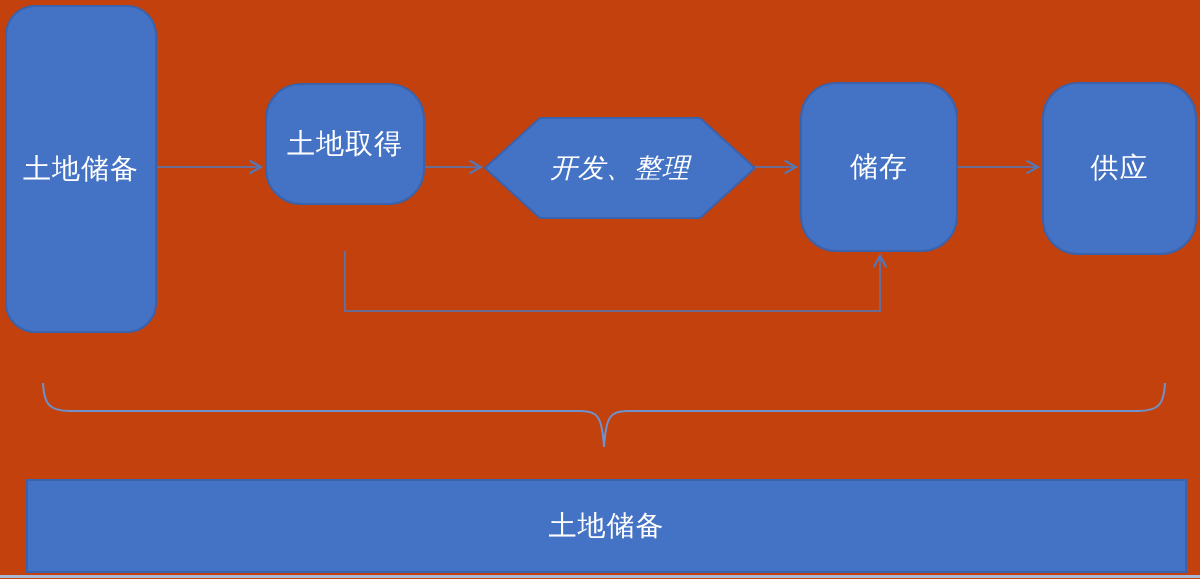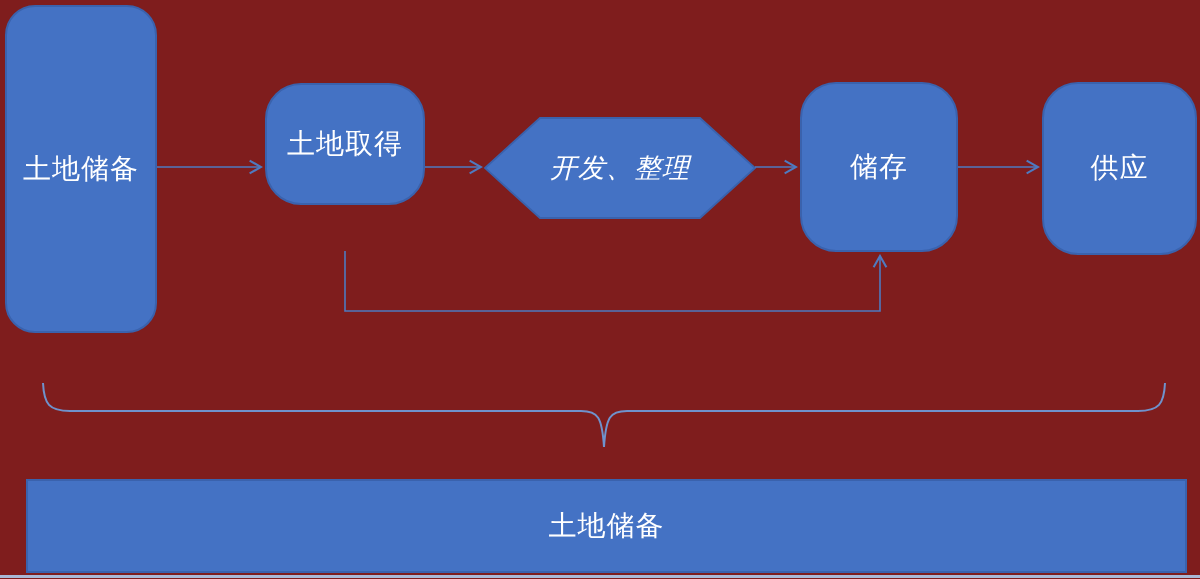--- a/index.html
+++ b/index.html
@@ -4,21 +4,21 @@
 <style>
   html, body {
     margin: 0;
     padding: 0;
     background: #ffffff;
   }
   .canvas {
     position: relative;
     width: 1200px;
     height: 579px;
-    background: #7f1d1d;
+    background: #c2410c;
     overflow: hidden;
     font-family: "DejaVu Sans", "Liberation Sans", sans-serif;
   }
   .layer-svg {
     position: absolute;
     left: 0; top: 0;
     width: 1200px;
     height: 579px;
   }
   .node {

